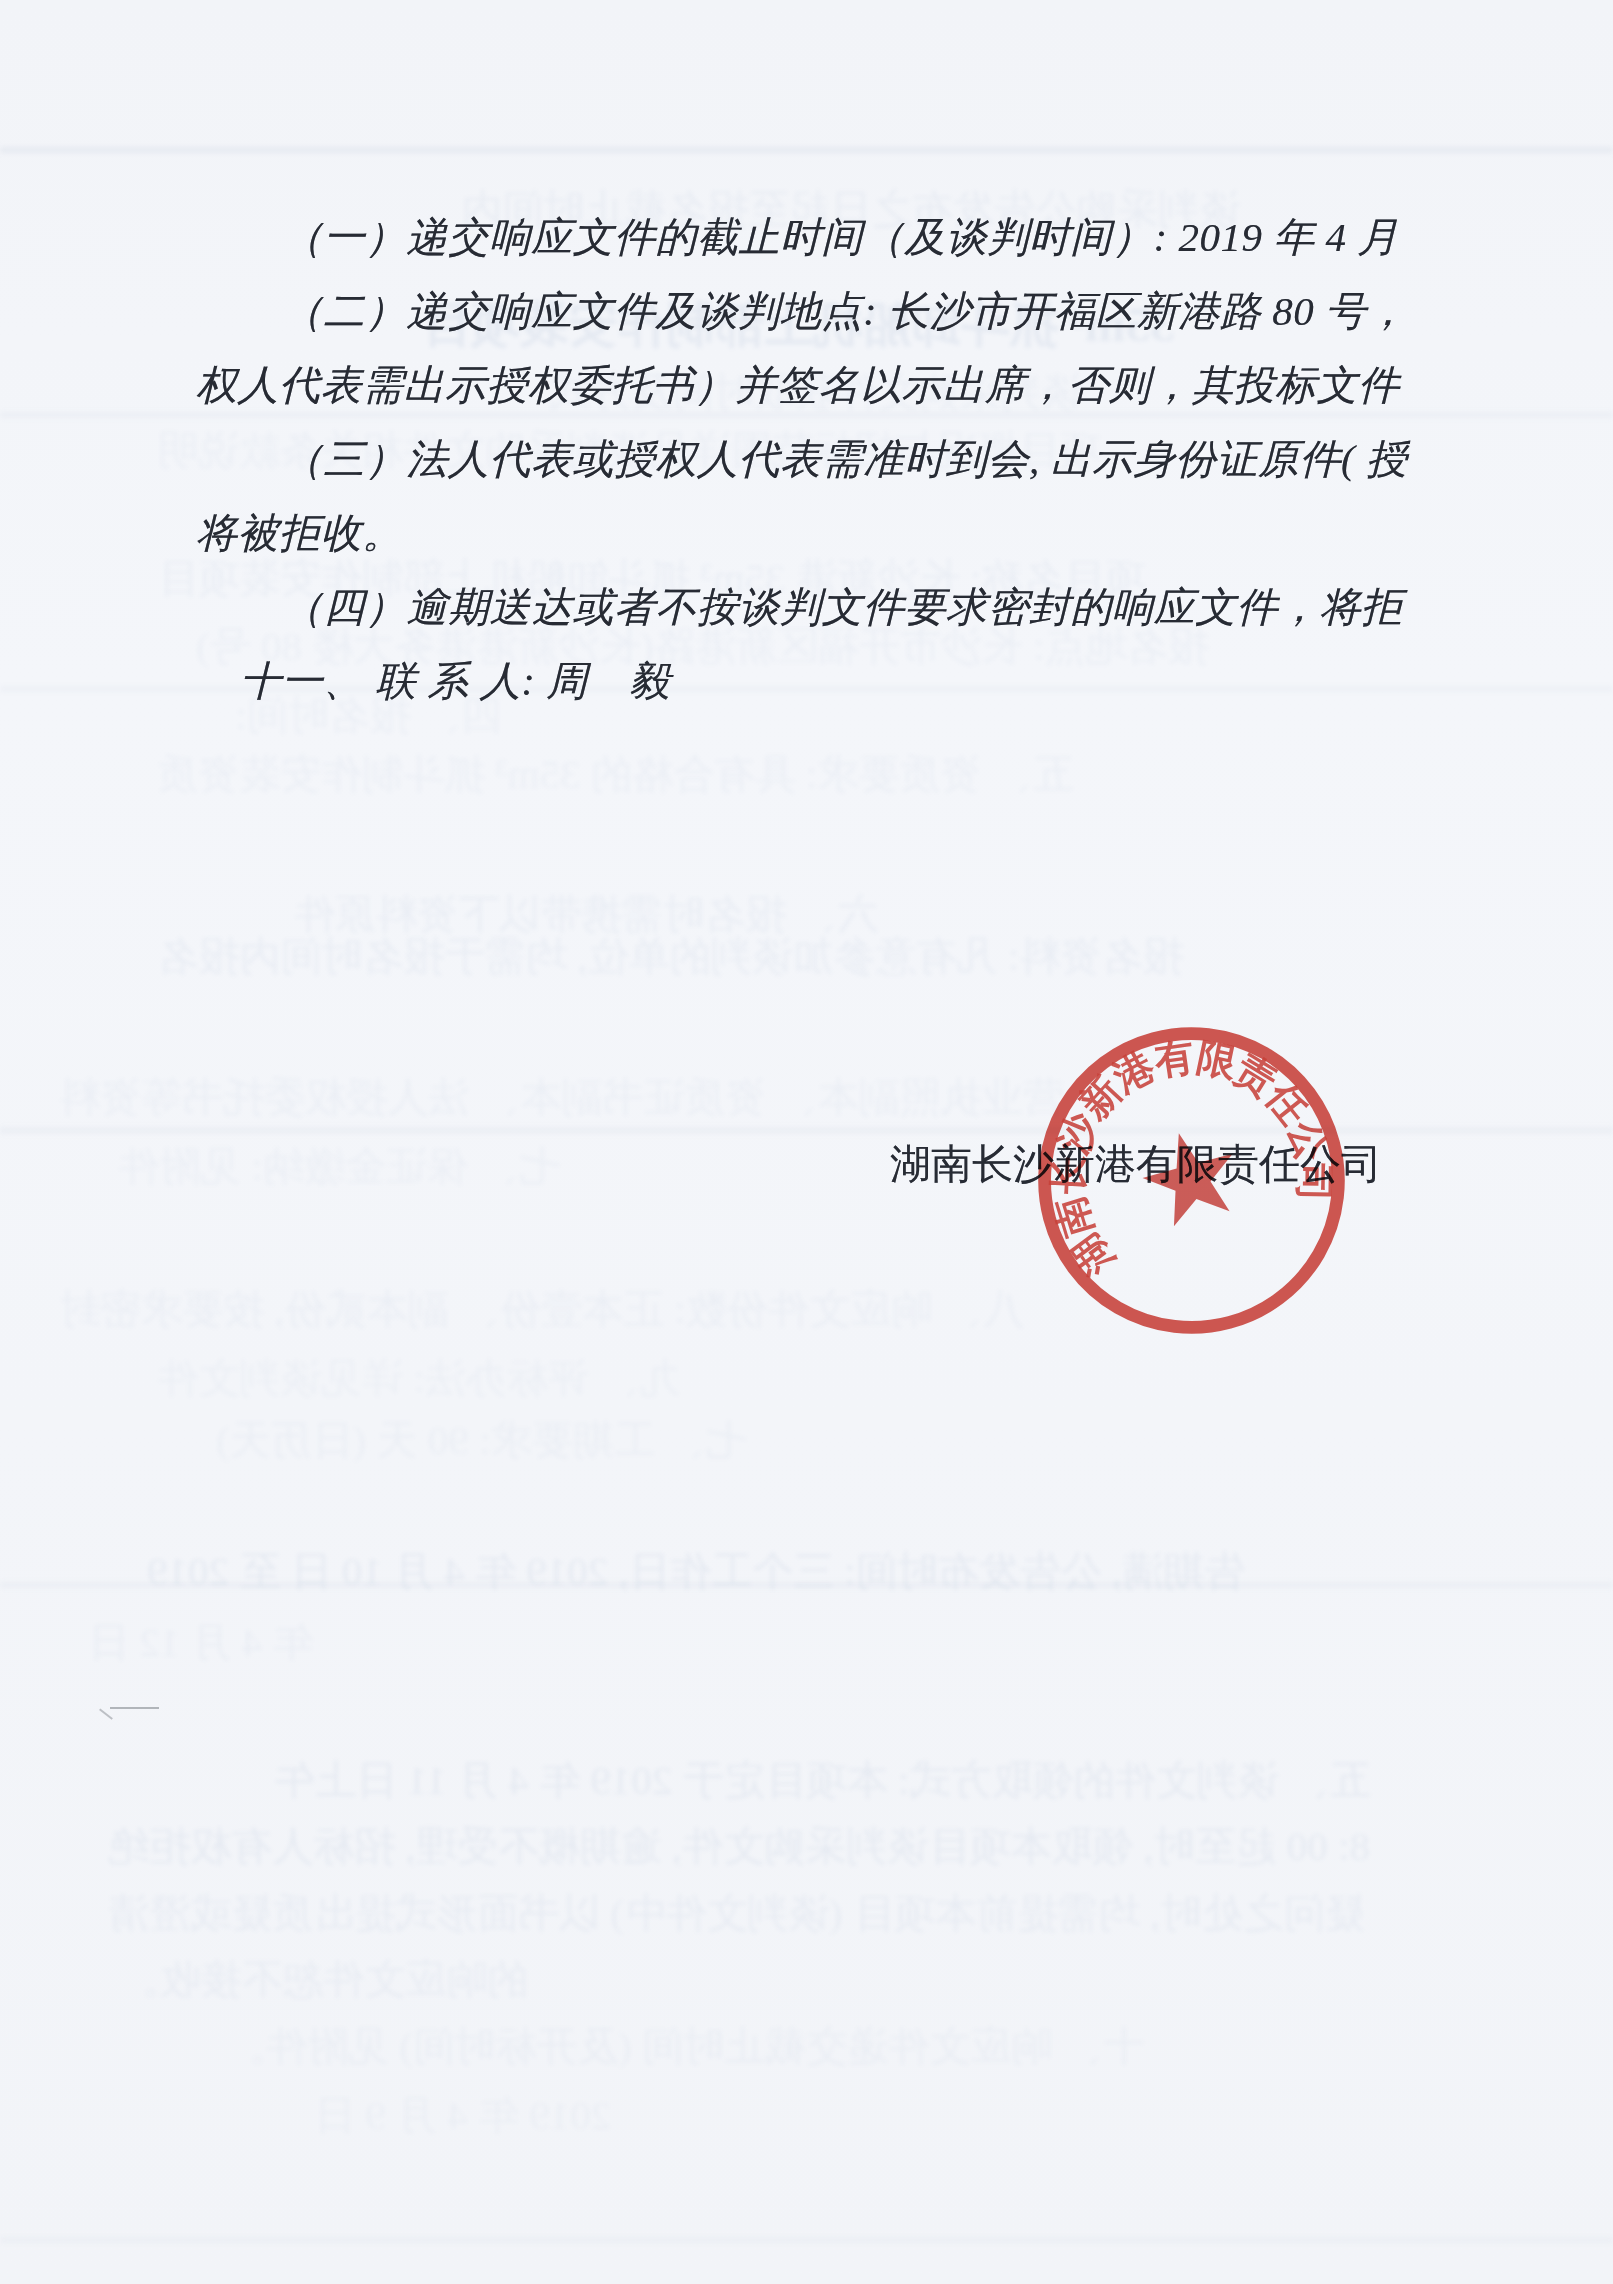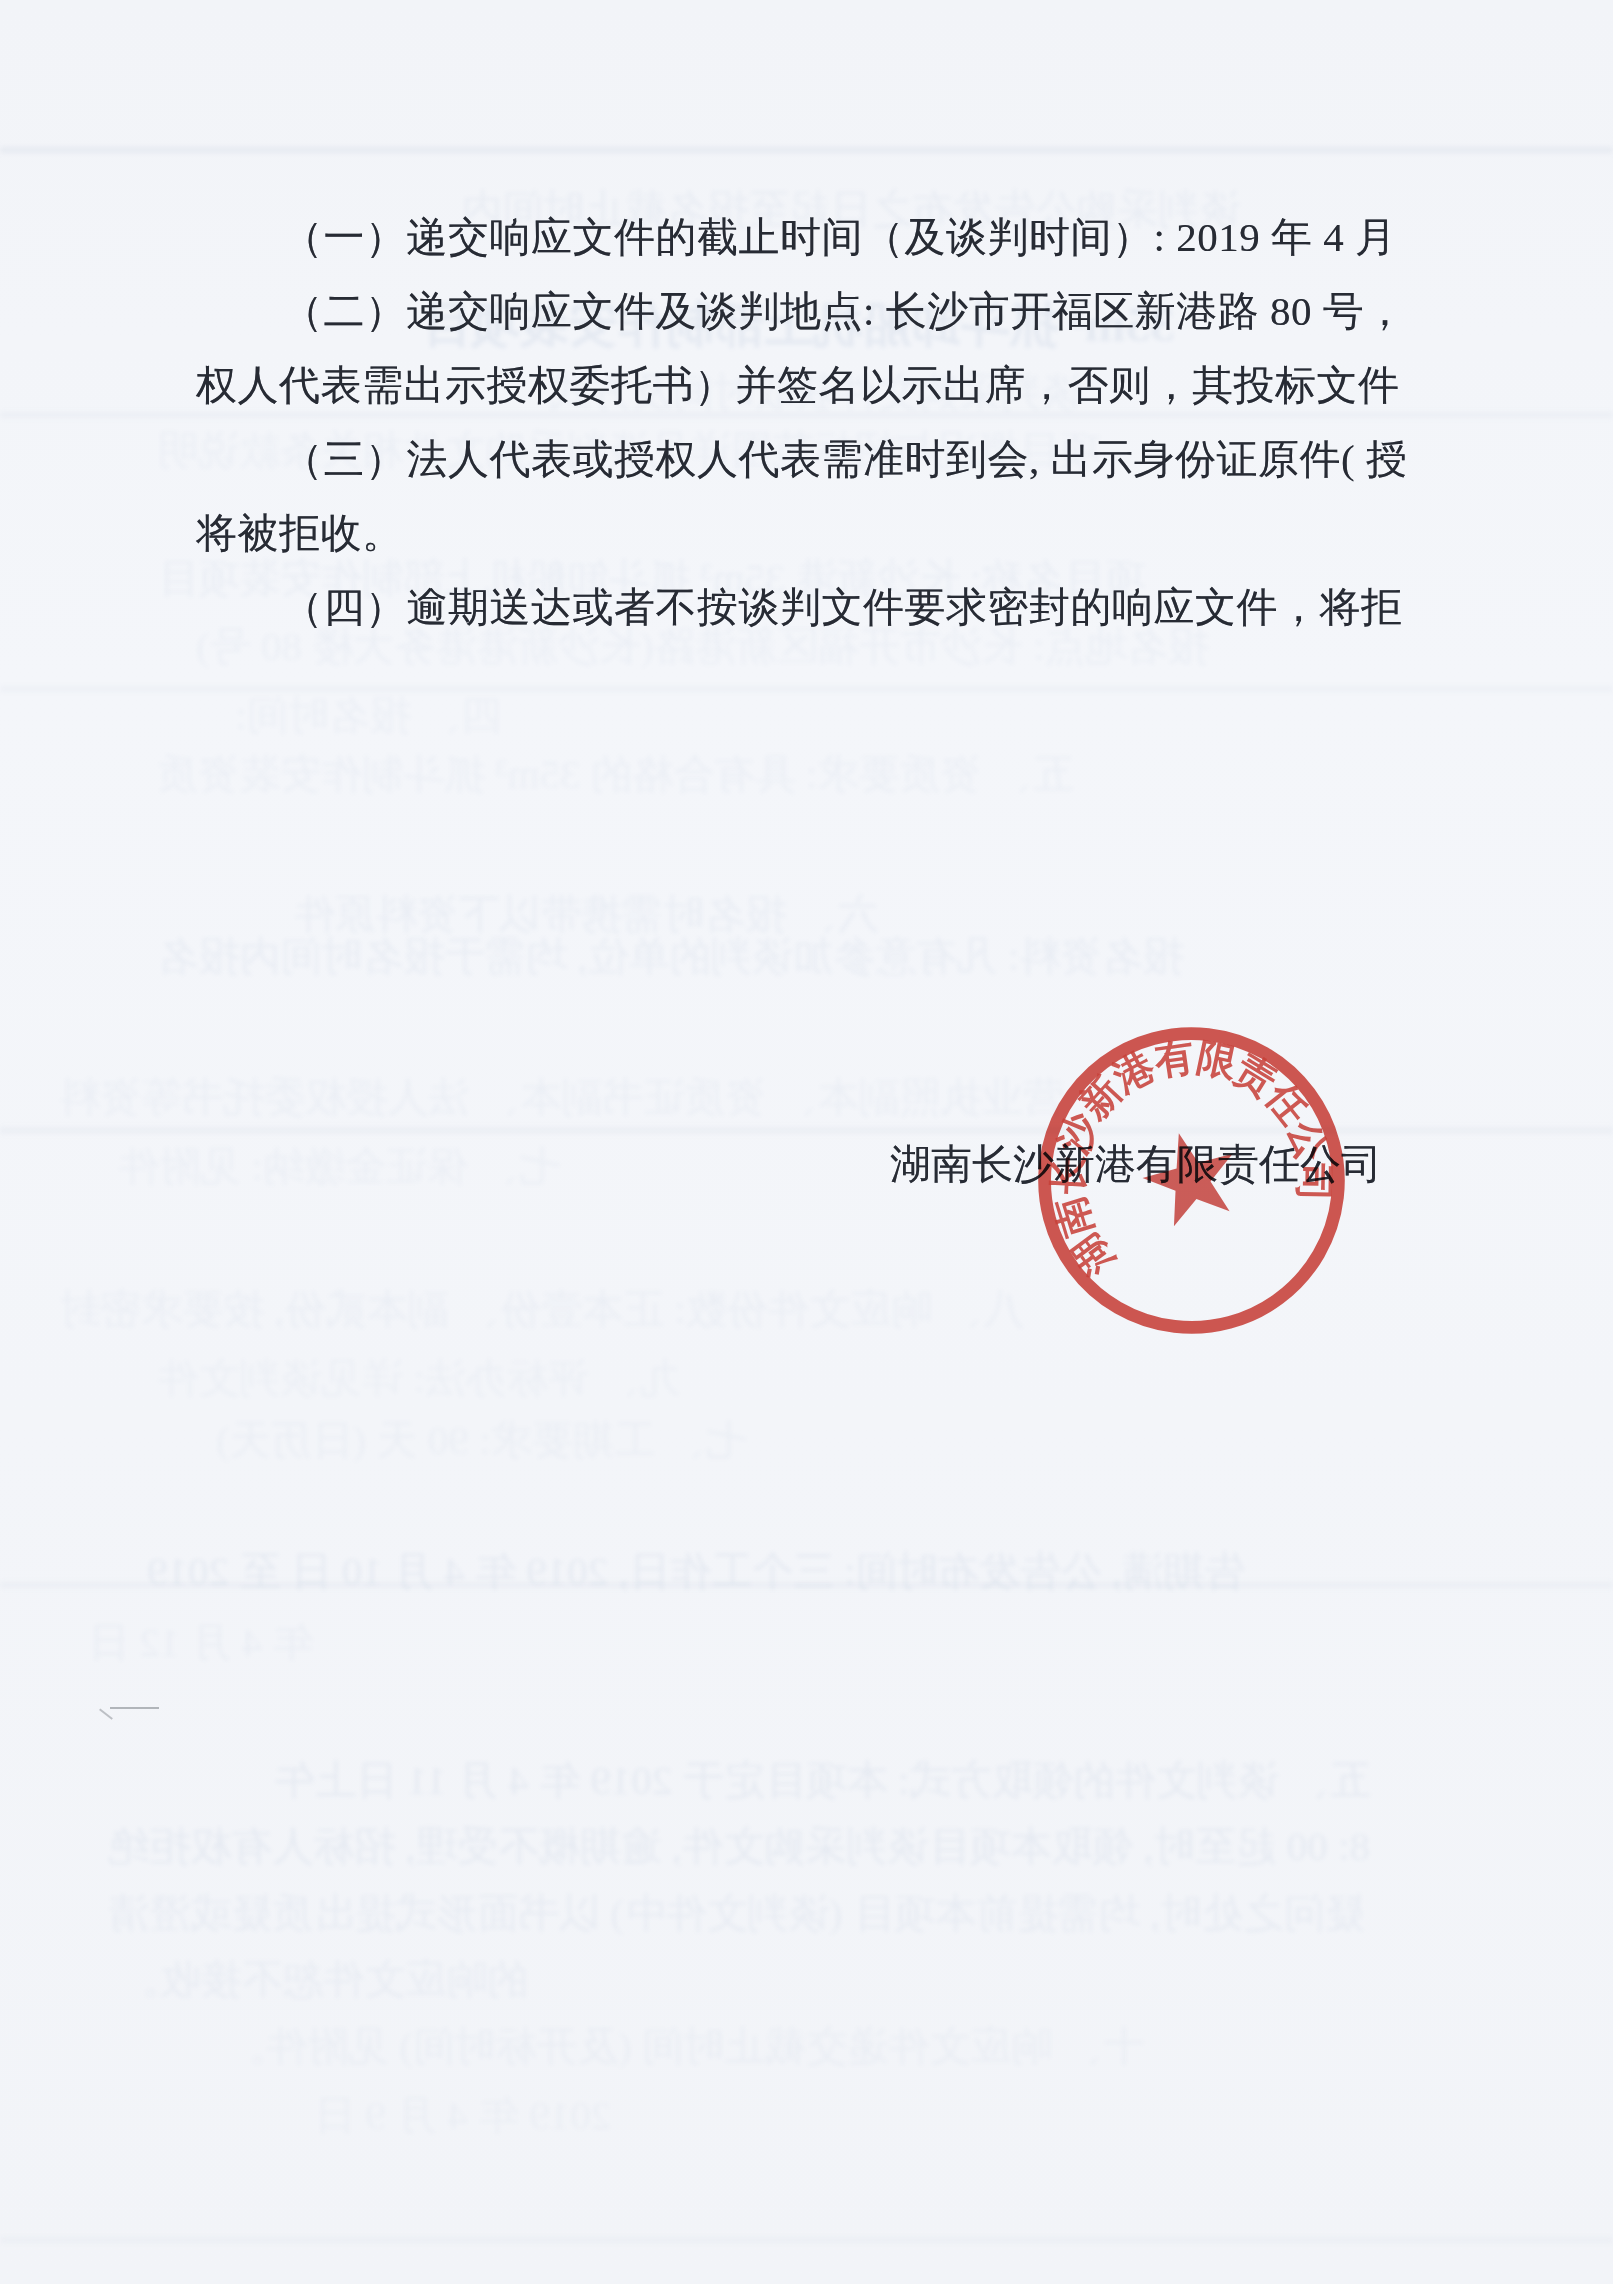--- a/index.html
+++ b/index.html
@@ -32,21 +32,21 @@
   .body-text{
     position:absolute;
     left:196px;top:200px;
     width:1235px;
     font-size:41px;
     line-height:74px;
     color:#272b34;
     text-shadow:0 0 0.6px rgba(35,40,52,.55);
     letter-spacing:0.5px;
   }
-  .tline{white-space:nowrap;}
+  .tline{white-space:nowrap;font-style:italic;}
   
   .sig-company{
     position:absolute;left:890px;top:1137px;
     font-size:41px;color:#272b34;white-space:nowrap;
     text-shadow:0 0 0.6px rgba(35,40,52,.55);
   }
   .sig-date{
     position:absolute;left:1010px;top:1211px;
     font-size:41px;color:#272b34;white-space:nowrap;
     text-shadow:0 0 0.6px rgba(35,40,52,.55);
@@ -112,20 +112,21 @@
       <div class="band" style="top: 2237px; height: 5.9px; opacity: 0.1;"></div>
     </div>
 
   <div class="body-text">
     <div class="tline" style="padding-left:86px">（一）递交响应文件的截止时间（及谈判时间）: 2019 年 4 月</div>
     <div class="tline" style="padding-left:86px">（二）递交响应文件及谈判地点: 长沙市开福区新港路 80 号，</div>
     <div class="tline" style="padding-left:0">权人代表需出示授权委托书）并签名以示出席，否则，其投标文件</div>
     <div class="tline" style="padding-left:86px">（三）法人代表或授权人代表需准时到会, 出示身份证原件( 授</div>
     <div class="tline" style="padding-left:0">将被拒收。</div>
     <div class="tline" style="padding-left:86px">（四）逾期送达或者不按谈判文件要求密封的响应文件，将拒</div>
+    <div class="tline" style="padding-left:44px">十一、 联 系 人:  周　毅</div>
   </div>
 
   <div class="sig-company">湖南长沙新港有限责任公司</div>
 
   <svg class="seal" viewBox="0 0 340 340" aria-hidden="true">
     <g transform="rotate(-15 170 170)">
       <circle cx="170" cy="170" r="150" fill="none" stroke="#cc3128" stroke-width="13" stroke-opacity="0.88"></circle>
       <polygon points="170,120 181.5,154.2 217.6,154.5 188.5,176 199.4,210.5 170,189.5 140.6,210.5 151.5,176 122.4,154.5 158.5,154.2" fill="#c9342d" fill-opacity="0.85"></polygon>
       <path id="sealArc" d="M 75 229.4 A 112 112 0 1 1 265 229.4" fill="none"></path>
       <text class="seal-ring-text" font-size="40" fill="#cc3128" fill-opacity="0.87">

